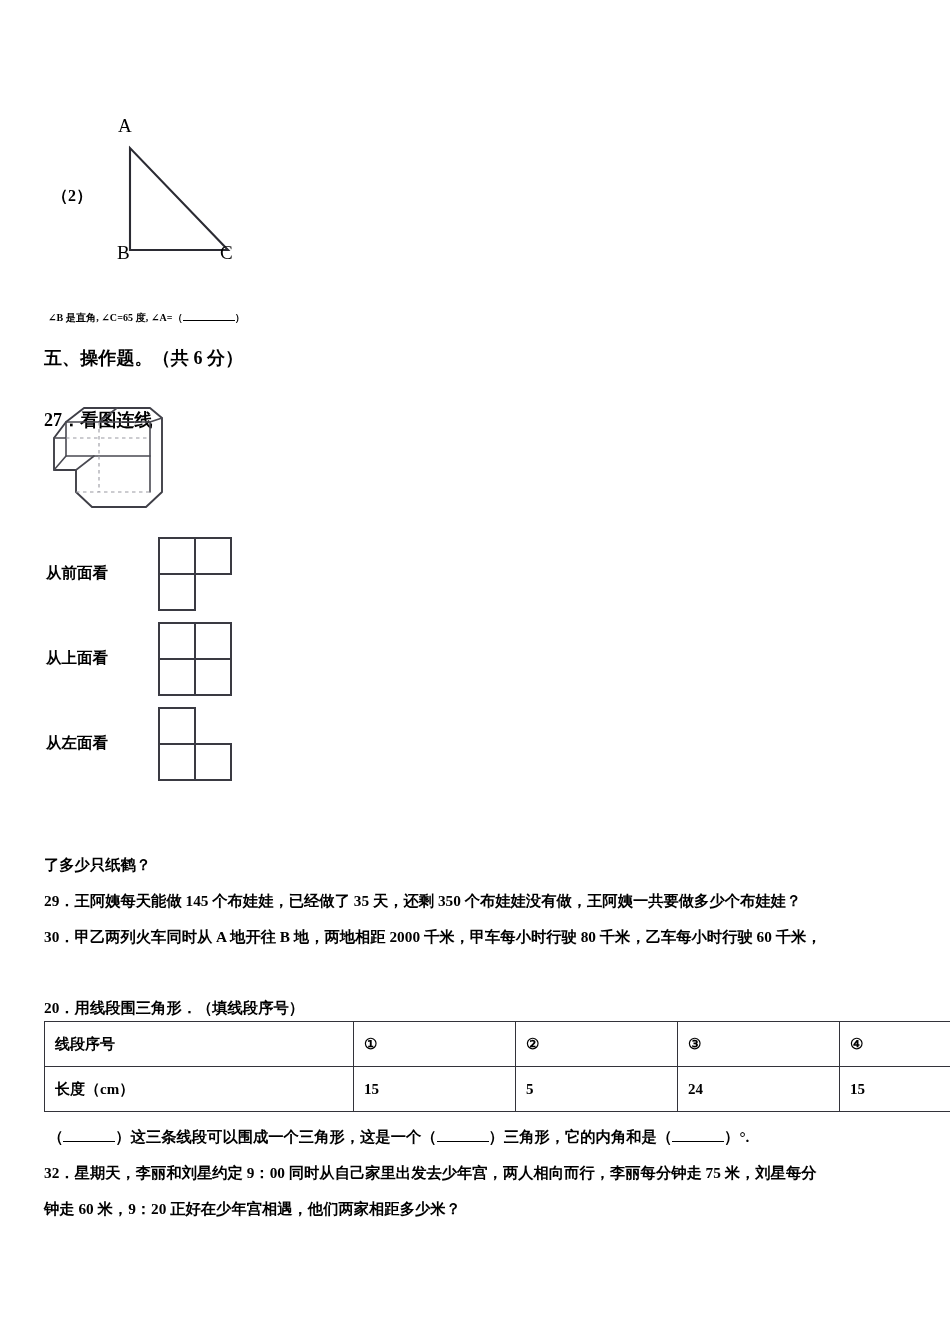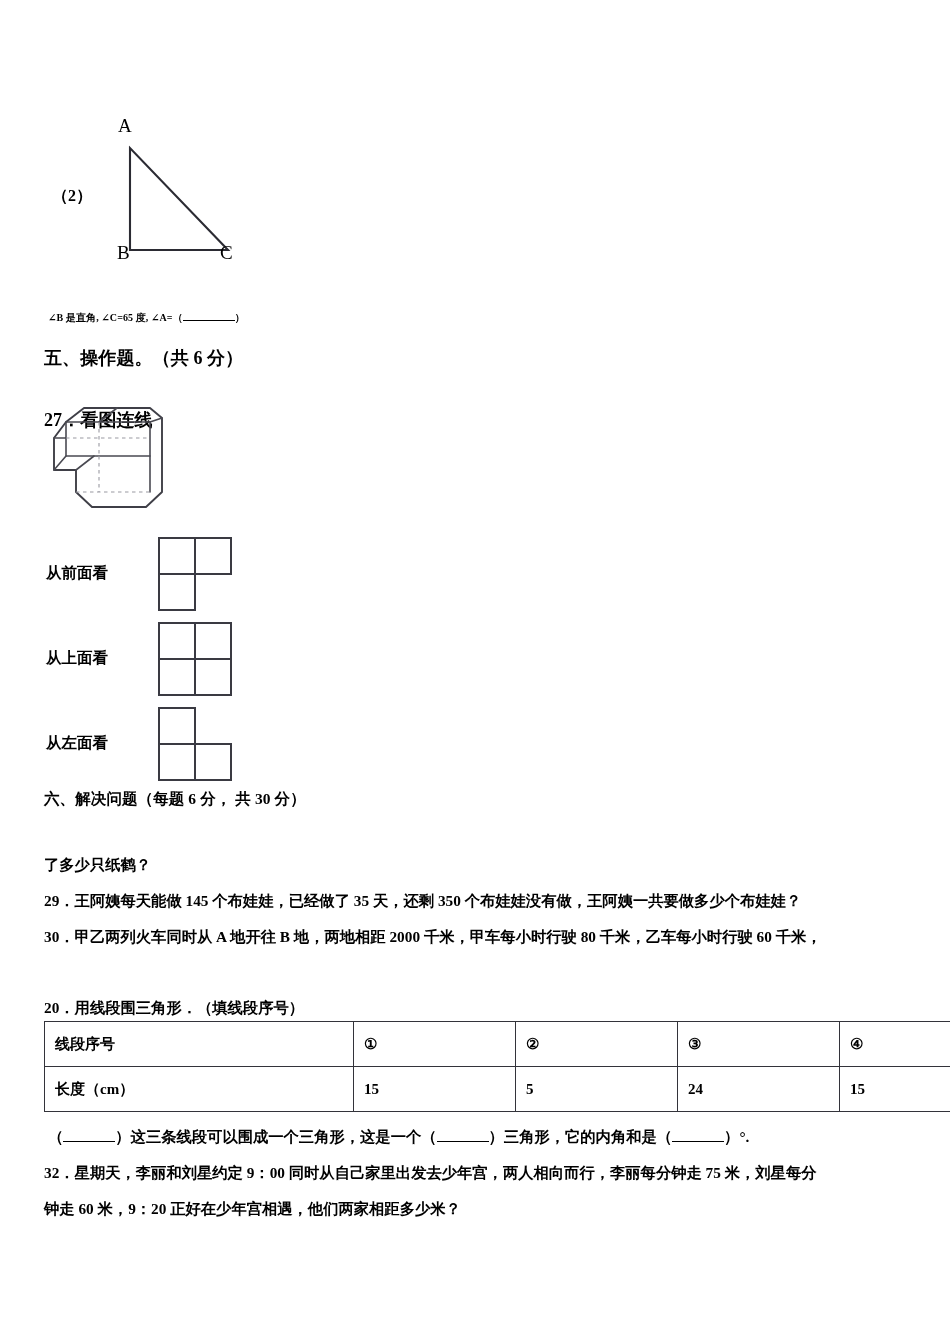--- a/index.html
+++ b/index.html
@@ -185,21 +185,20 @@
     <div class="cell" style="left:36px; top:36px;"></div>
   </div>
 
   <div class="view-label" style="top:733px;">从左面看</div>
   <div class="view-grid" style="top:707px; width:80px; height:80px;">
     <div class="cell" style="left:0px;  top:0px;"></div>
     <div class="cell" style="left:0px;  top:36px;"></div>
     <div class="cell" style="left:36px; top:36px;"></div>
   </div>
 
-  <div class="txt" id="sec6-title">六、解决问题（每题 6 分， 共 30 分）</div>
 
   <div class="qline" style="top:855px;">了多少只纸鹤？</div>
 
   <div class="qline" style="top:891px;">29．王阿姨每天能做 145 个布娃娃，已经做了 35 天，还剩 350 个布娃娃没有做，王阿姨一共要做多少个布娃娃？</div>
 
   <div class="qline" style="top:927px;">30．甲乙两列火车同时从 A 地开往 B 地，两地相距 2000 千米，甲车每小时行驶 80 千米，乙车每小时行驶 60 千米，</div>
 
   <div class="qline" style="top:998px;">20．用线段围三角形．（填线段序号）</div>
 
   <table id="seg-table">

